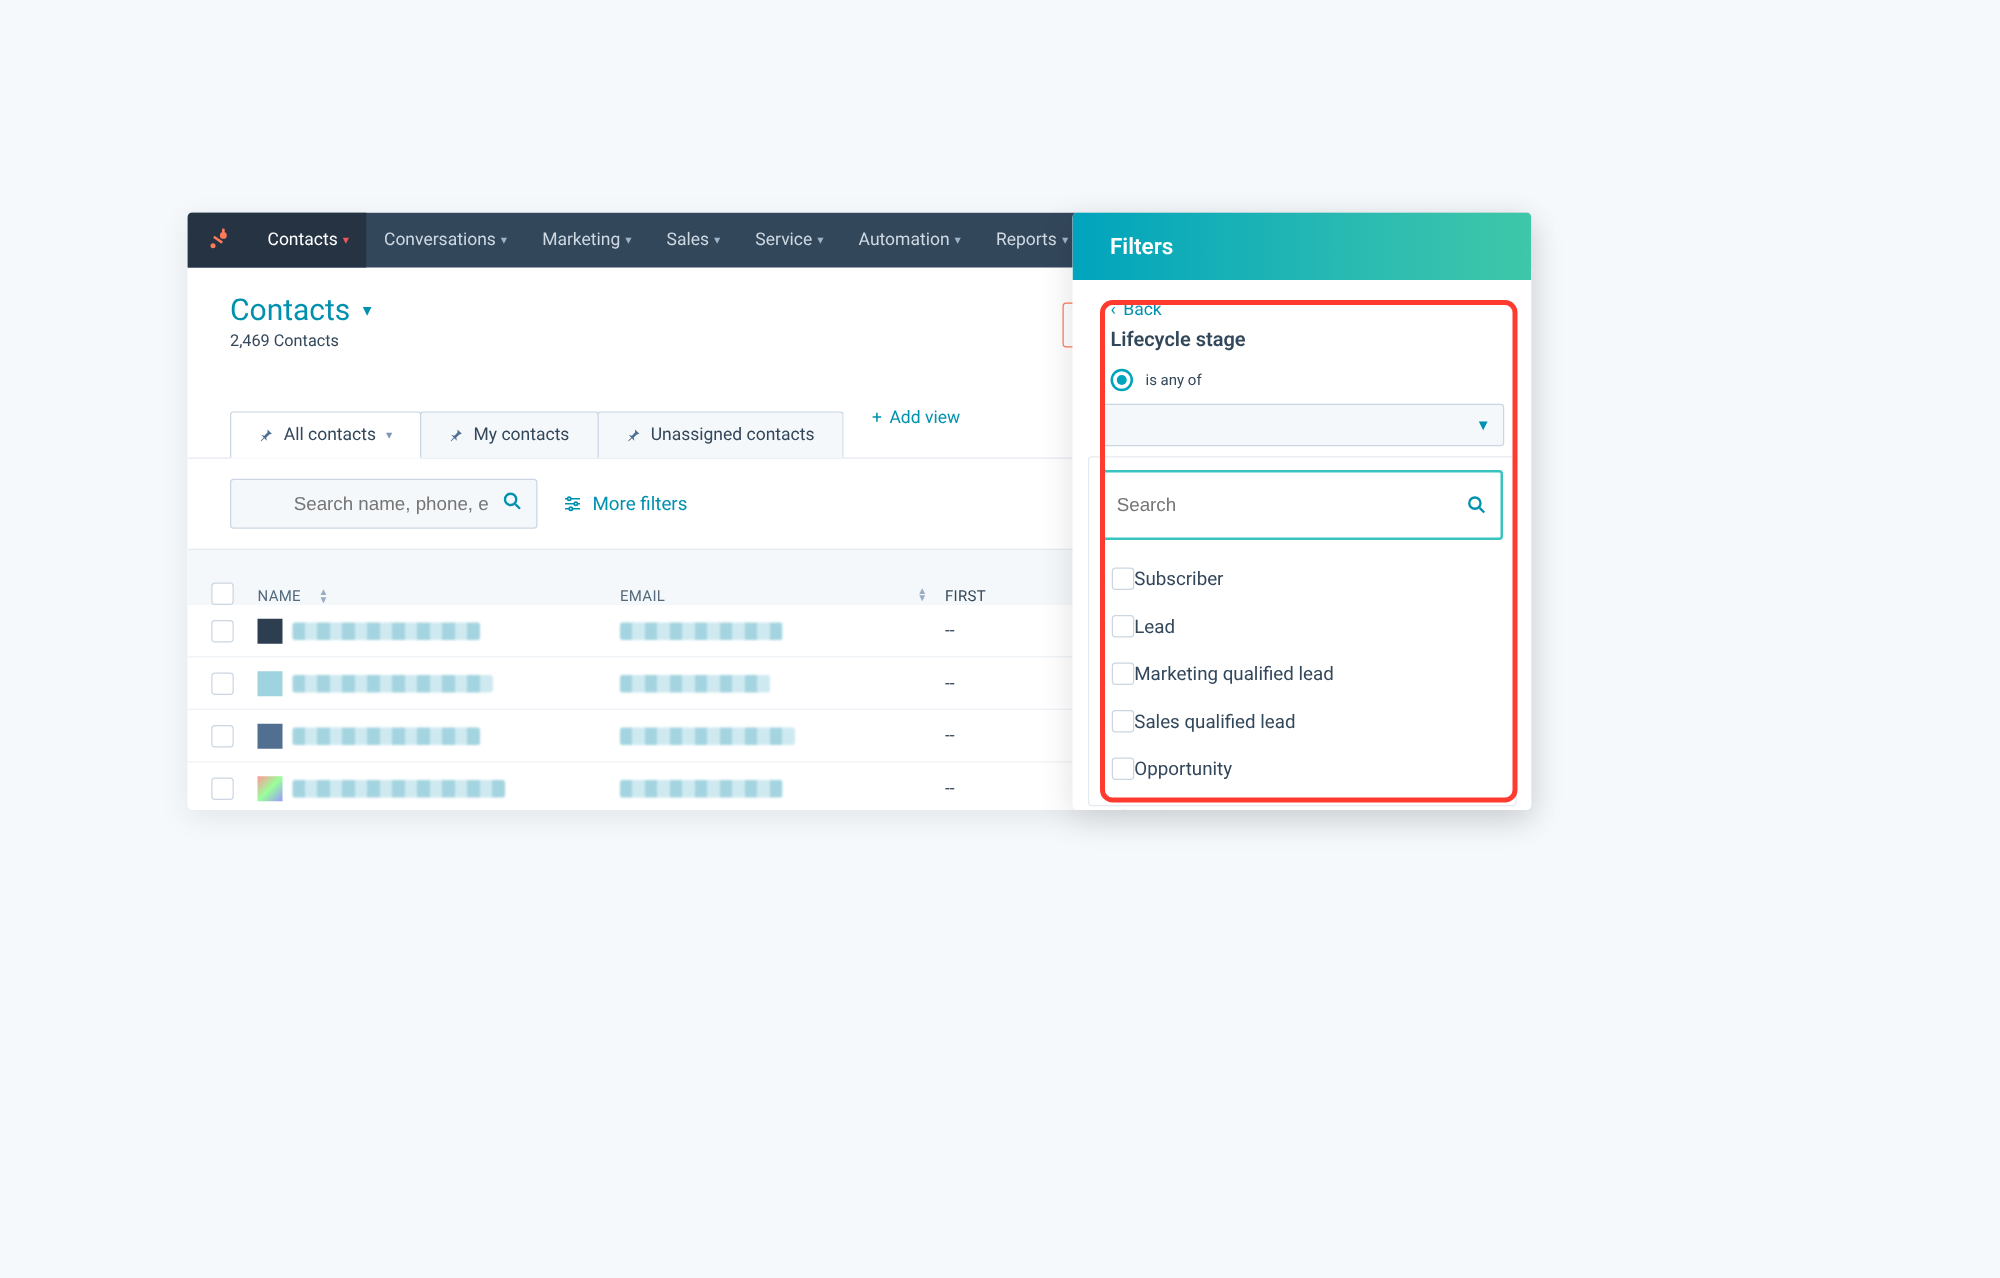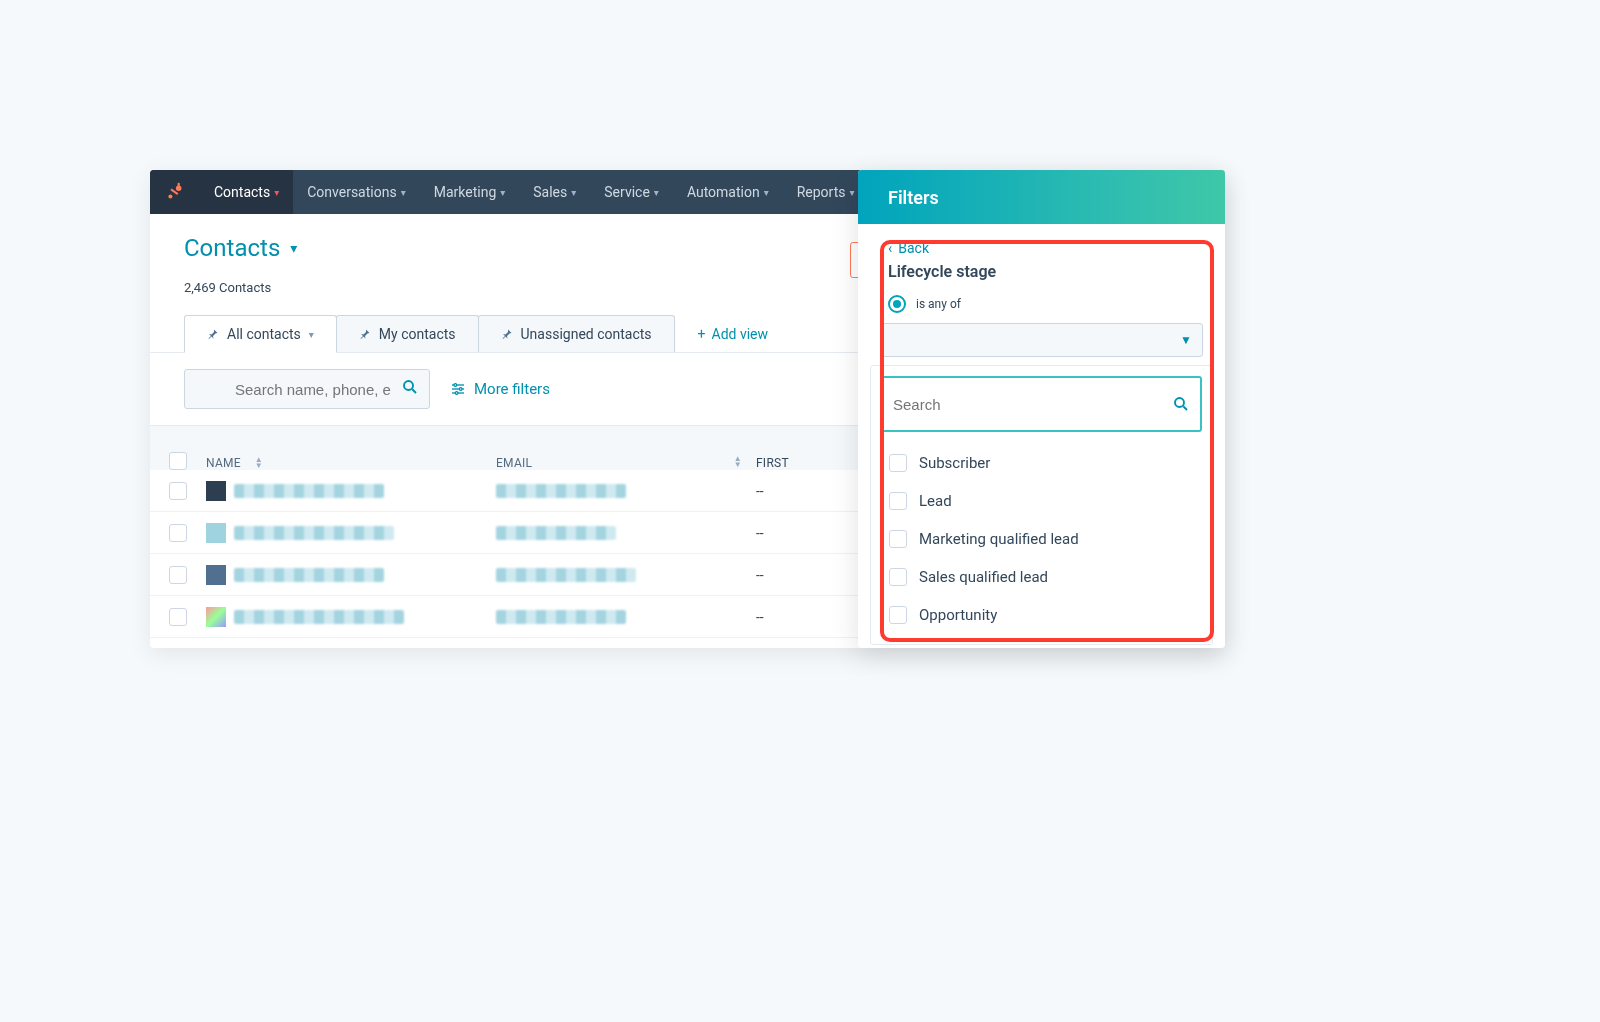--- a/index.html
+++ b/index.html
@@ -12,24 +12,24 @@
   .nav-logo svg { width: 22px; height: 22px; }
   .nav-item { display: flex; align-items: center; padding: 0 14px; cursor: pointer; color: #cfd9e2; gap: 4px; }
   .nav-item.active { background: #253342; color: #fff; }
   .nav-caret { font-size: 10px; color: #f2545b; }
   .nav-item:not(.active) .nav-caret { color: #9fb3c8; }
   
   .page-header { padding: 20px 34px 10px; }
   .page-title-row { display: flex; align-items: center; gap: 10px; }
   .page-title { color: #0091ae; font-size: 24px; font-weight: 400; }
   .page-title-caret { color: #0091ae; font-size: 14px; }
-  .page-subcount { color: #33475b; font-size: 13px; margin-top: 18px; }
+  .page-subcount { color: #33475b; font-size: 13px; margin-top: 4px; }
   
   .tabs-row { display: flex; align-items: center; padding: 0 34px; margin-top: 10px; border-bottom: 1px solid #e5eaf0; }
-  .tab { display: flex; align-items: center; gap: 8px; padding: 10px 22px; border: 1px solid #cbd6e2; border-bottom: none; font-size: 14px; color: #33475b; cursor: pointer; background: #f5f8fb; border-radius: 3px 3px 0 0; margin-right: -1px; }
+  .tab { display: flex; align-items: center; gap: 8px; padding: 10px 22px; border: 1px solid #cbd6e2; border-bottom: none; font-size: 14px; color: #33475b; cursor: pointer; background: #f5f8fb; border-radius: 3px 3px 0 0; margin-right: -1px; margin-top: 28px; }
   .tab.active { background: #fff; position: relative; }
   .tab.active::after { content:""; position:absolute; left:0; right:0; bottom:-1px; height:1px; background:#fff; }
   .pin-icon { width: 12px; height: 12px; }
   .tab-caret { font-size: 10px; color: #7c98b6; }
   .add-view { margin-left: 24px; color: #0091ae; font-size: 14px; display: flex; align-items: center; gap: 6px; cursor: pointer; }
   .all-views { margin-left: auto; color: #0091ae; font-size: 14px; cursor: pointer; }
   
   .search-row { display: flex; align-items: center; padding: 16px 34px; gap: 20px; }
   .search-box { display: flex; align-items: center; border: 1px solid #cbd6e2; border-radius: 3px; padding: 0 10px; height: 40px; background: #f5f8fb; }
   .search-box input { border: none; background: transparent; outline: none; font-size: 15px; color: #546a7e; width: 160px; margin-left: 40px; }
@@ -58,21 +58,21 @@
   .filter-title { font-size:16px; color:#33475b; font-weight:600; padding: 6px 30px 10px; }
   .radio-row { display:flex; align-items:center; gap:10px; padding: 4px 30px 10px; font-size:12px; color:#33475b; }
   .radio { width:18px; height:18px; border-radius:50%; border:2px solid #00a4bd; display:inline-flex; align-items:center; justify-content:center; }
   .radio .dot { width:8px; height:8px; border-radius:50%; background:#00a4bd; }
   .combo { margin: 0 22px 8px; height:34px; border:1px solid #cbd6e2; border-radius:3px; background:#f5f8fb; display:flex; align-items:center; justify-content:flex-end; padding:0 10px; cursor:pointer; }
   .combo-caret { color:#0091ae; font-size:12px; }
   .dropdown { margin: 0 12px; border:1px solid #e5eaf0; border-radius:3px; }
   .dd-search { margin:10px 10px 8px; height:56px; border:2px solid #39c3c0; border-radius:3px; display:flex; align-items:center; padding:0 10px; }
   .dd-search input { flex:1; border:none; outline:none; font-size:15px; color:#546a7e; background:transparent; }
   .dd-list { padding: 4px 10px 10px; }
-  .dd-item { display:flex; align-items:center; gap:12px; padding: 10px 8px; font-size:15px; color:#33475b; cursor:pointer; }
+  .dd-item { display:flex; align-items:center; padding: 10px 8px; font-size:15px; color:#33475b; cursor:pointer; }
   .dd-item .chk { width:18px; height:18px; }
   .dd-extra { padding: 0 24px 10px; color:#33475b; font-size:15px; opacity:.5; }
 </style>
 </head>
 <body>
 
 <div class="stage">
 
   <div class="app-frame">
 

